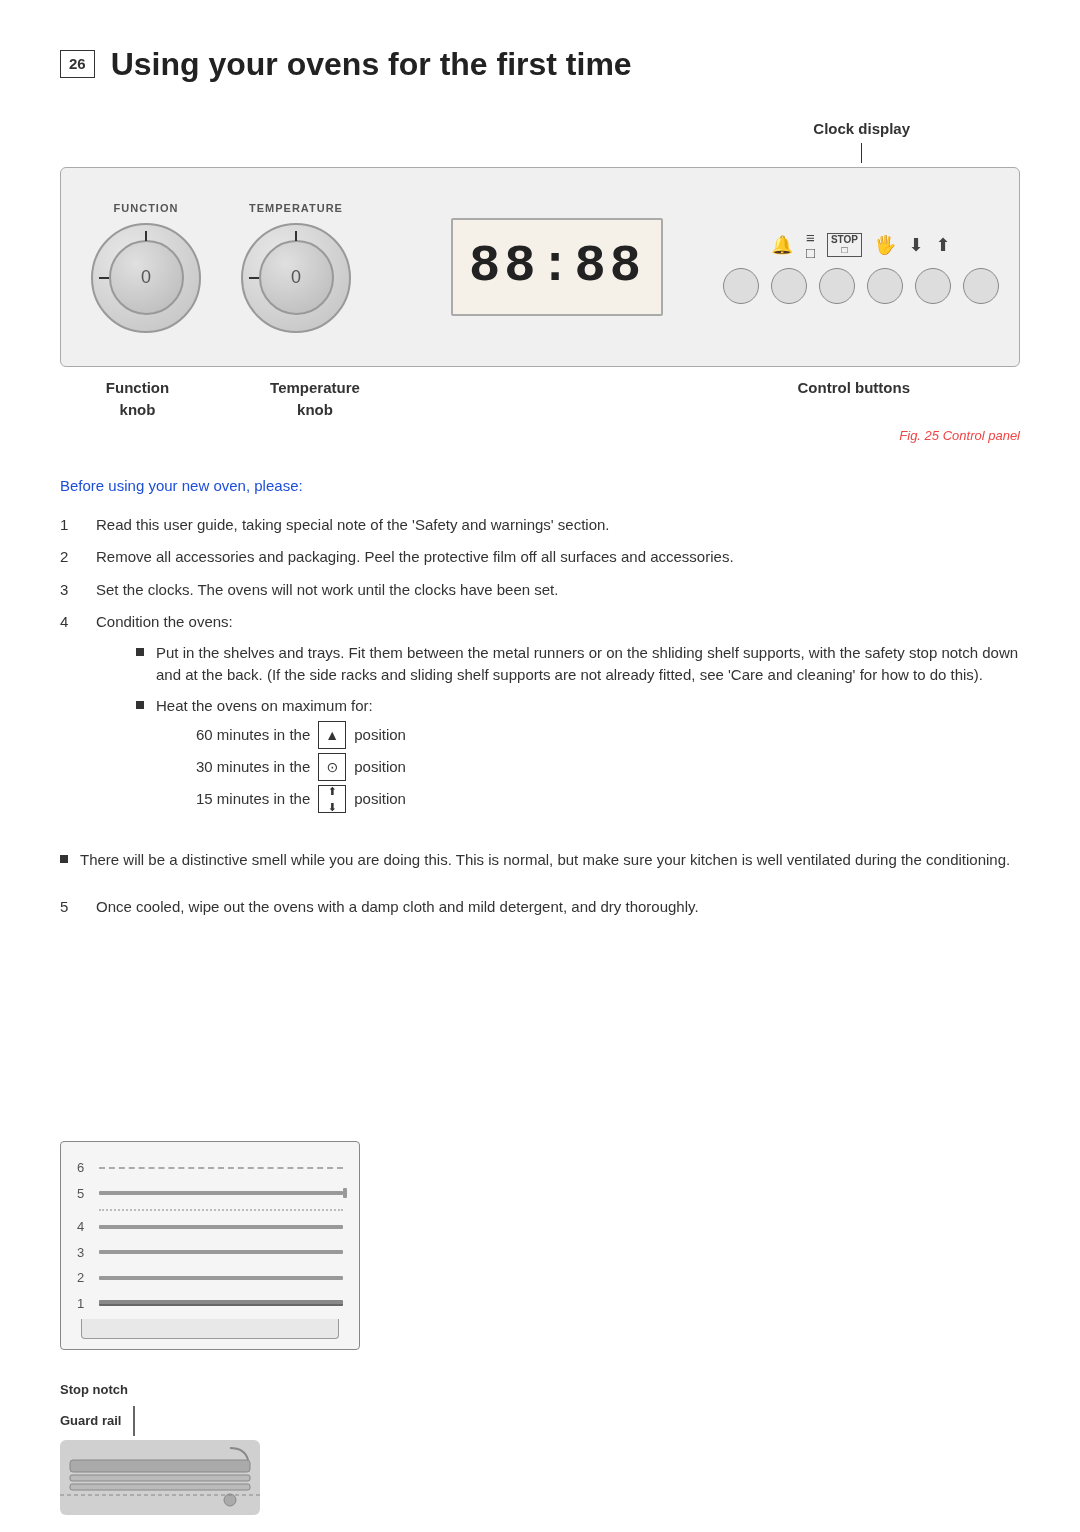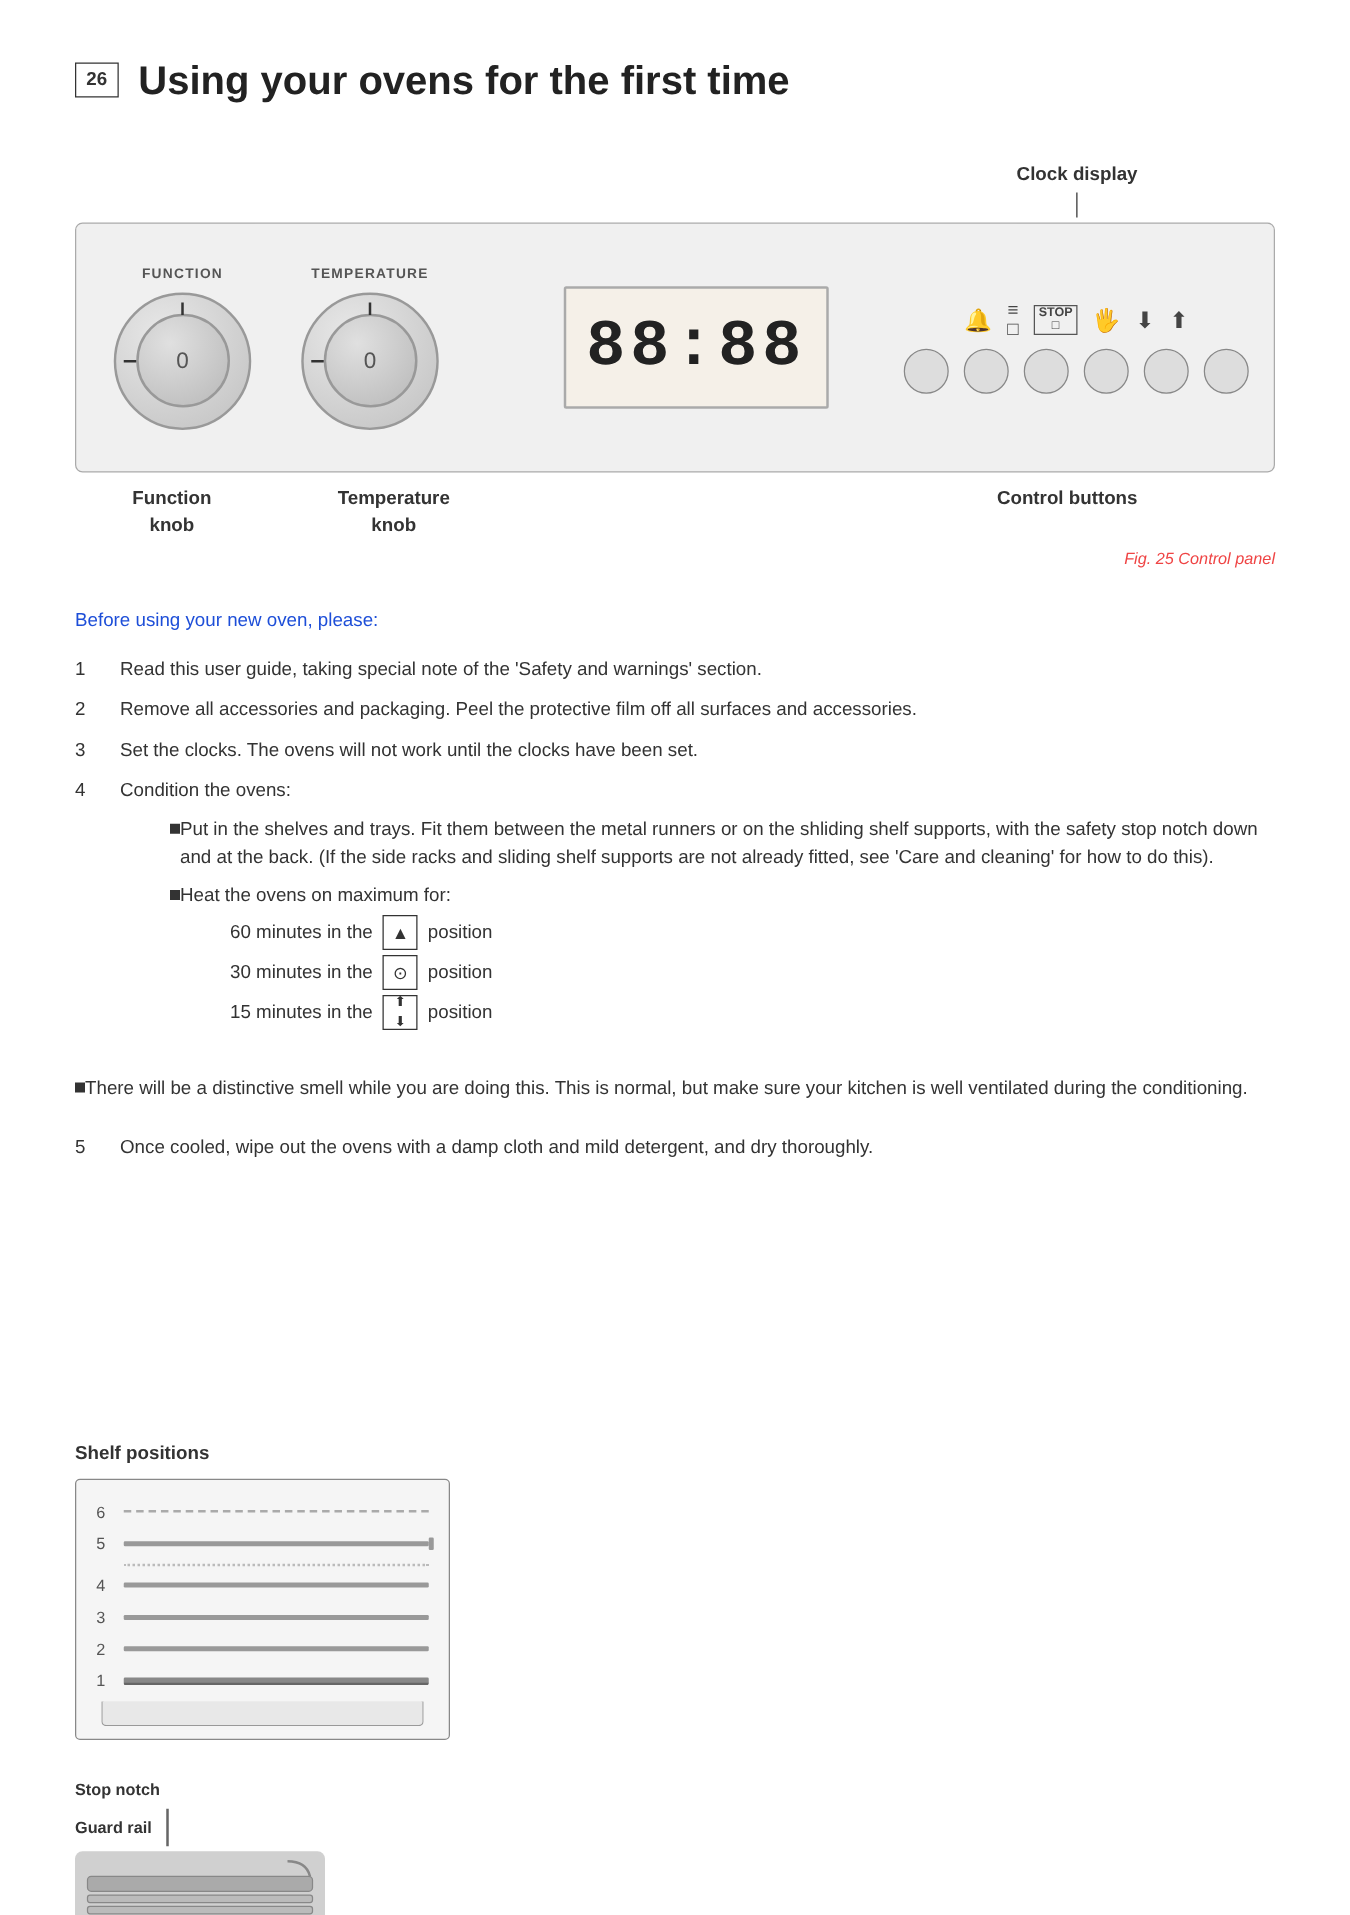--- a/index.html
+++ b/index.html
@@ -12,21 +12,21 @@
       padding: 40px 60px;
       font-size: 16px;
       line-height: 1.5;
     }
 
     
     .page-header {
       display: flex;
       align-items: center;
       gap: 16px;
-      margin-bottom: 41px;
+      margin-bottom: 30px;
     }
     .page-num-box {
       border: 1.5px solid #333;
       padding: 2px 8px;
       font-size: 15px;
       font-weight: bold;
     }
     .page-title {
       font-size: 32px;
       font-weight: bold;
@@ -205,20 +205,21 @@
       flex: 1;
     }
 
     .bullet-list {
       list-style: none;
       padding: 0;
       margin: 8px 0 8px 40px;
     }
     .bullet-list > li {
       display: flex;
+      gap: 12px;
       margin-bottom: 8px;
       font-size: 15px;
       align-items: flex-start;
     }
     .bullet-square {
       min-width: 8px;
       width: 8px;
       height: 8px;
       background: #333;
       margin-top: 6px;
@@ -472,21 +473,20 @@
     </ul>
     <div style="height:16px;"></div>
     <div style="display:flex; gap:16px;">
       <span class="list-num">5</span>
       <span>Once cooled, wipe out the ovens with a damp cloth and mild detergent, and dry thoroughly.</span>
     </div>
   </div>
 
   <div class="center-col">
     <div class="shelf-diagram">
-      <div class="shelf-title">Shelf positions</div>
       <div class="shelf-box">
 
         <div class="shelf-level">
           <span class="shelf-num">6</span>
           <div class="shelf-line-dotted" style="border-top: 2px dashed #aaa; flex:1;"></div>
         </div>
         <div class="shelf-level">
           <span class="shelf-num">5</span>
           <div style="flex:1; height:4px; background: #999; border-radius:1px; position:relative;">
             <div style="position:absolute; right:-4px; top:-3px; width:4px; height:10px; background:#999; border-radius:1px;"></div>

